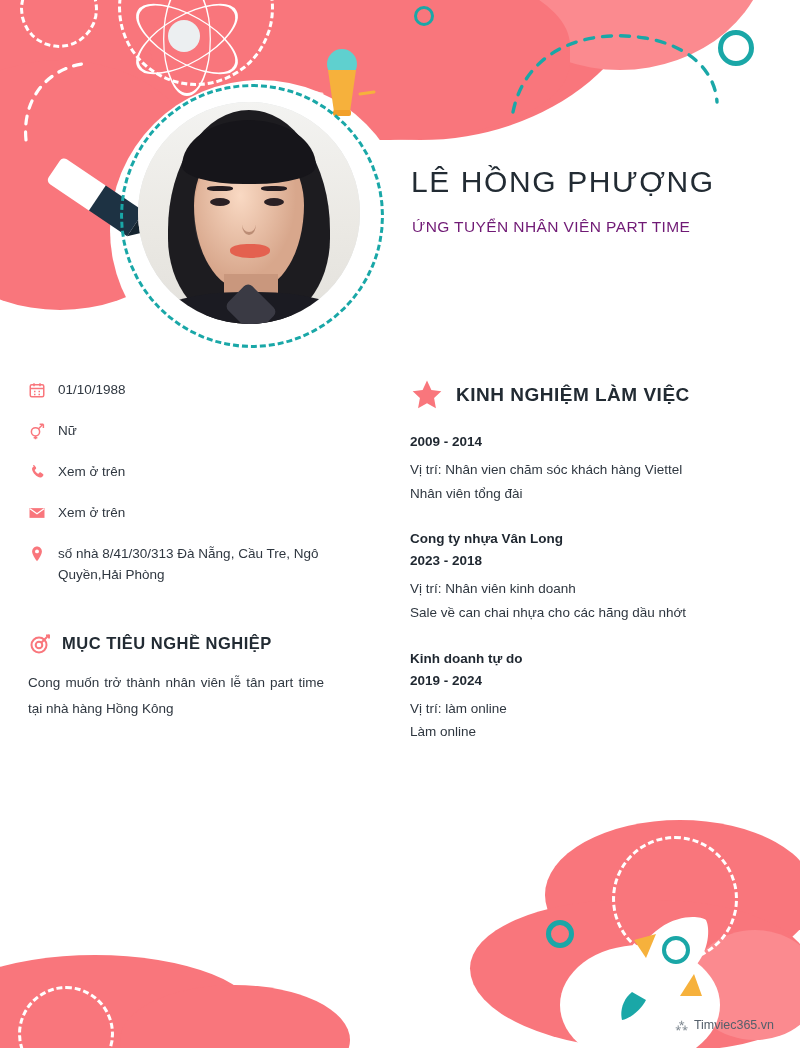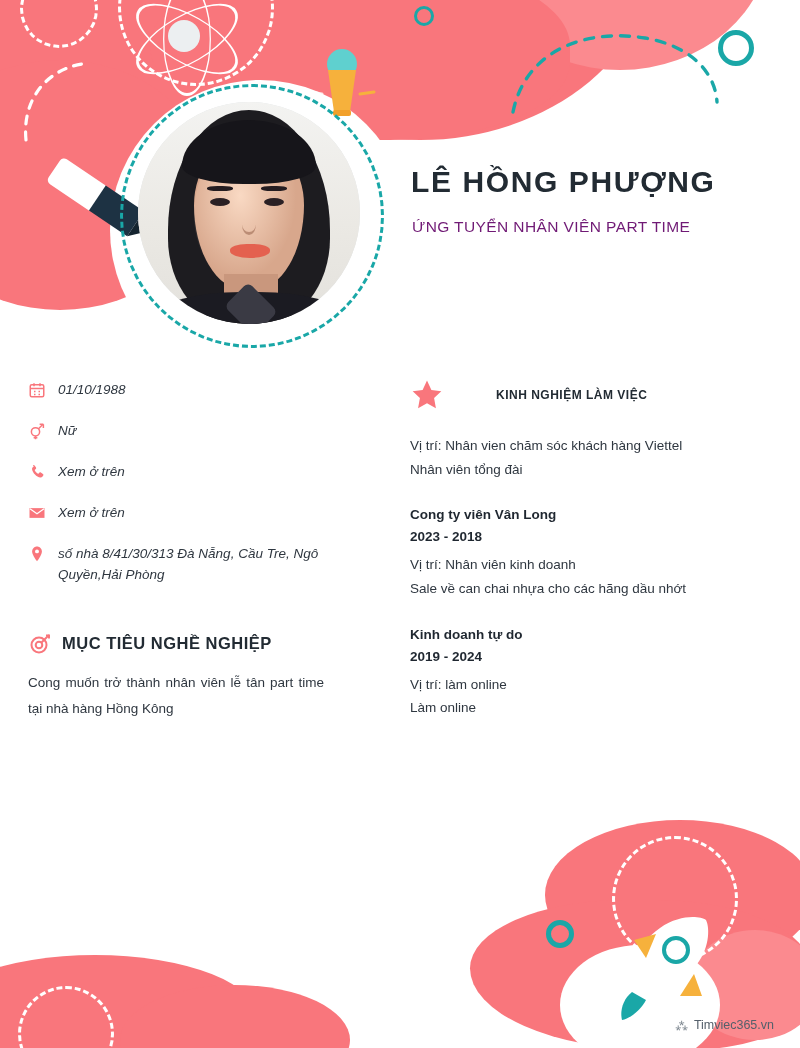--- a/index.html
+++ b/index.html
@@ -178,21 +178,21 @@
     background: #3a3a44;
     transform: rotate(45deg);
     border-radius: 6px;
   }
 
   
   .name {
     position: absolute;
     left: 411px; top: 165px;
     font-size: 30px;
-    font-weight: bold;
+    font-weight: normal;
     letter-spacing: 1.6px;
     color: #222b33;
   }
   .subtitle {
     position: absolute;
     left: 412px; top: 218px;
     font-size: 15.5px;
     letter-spacing: 0.4px;
     color: #701a75;
   }
@@ -212,21 +212,20 @@
     width: 30px;
     flex: 0 0 30px;
     display: flex;
     justify-content: flex-start;
     padding-top: 1px;
   }
   .info-text {
     font-size: 13.5px;
     line-height: 1.55;
     color: #2f3740;
-    font-style: italic;
   }
 
   .section-head {
     display: flex;
     align-items: center;
     margin: 46px 0 14px 0;
   }
   .section-head .sh-icon {
     width: 34px; flex: 0 0 34px;
     display: flex; align-items: center;
@@ -246,21 +245,21 @@
   }
 
   
   .right-col {
     position: absolute;
     left: 410px; top: 378px;
     width: 340px;
   }
   .right-col .section-head { margin: 0 0 22px 0; }
   .right-col .sh-icon { width: 46px; flex: 0 0 46px; }
-  .right-col .sh-title { font-size: 12px; margin-left: 40px; }
+  .right-col .sh-title { font-size: 19px; }
 
   .job { margin-bottom: 26px; }
   .job-company {
     font-size: 13.5px;
     font-weight: bold;
     color: #1f2730;
     margin-bottom: 7px;
   }
   .job-period {
     font-size: 13.5px;
@@ -468,26 +467,27 @@
     <div class="section-head">
       <span class="sh-icon">
         <svg width="34" height="34" viewBox="0 0 24 24" fill="#f9767c">
           <path d="M12 1.8l3.1 6.6 7 .9-5.1 4.9 1.3 7.1L12 17.9 5.7 21.3 7 14.2 1.9 9.3l7-.9z"></path>
         </svg>
       </span>
       <span class="sh-title">KINH NGHIỆM LÀM VIỆC</span>
     </div>
 
     <div class="job">
+      <div class="job-period">2009 - 2014</div>
       <div class="job-line">Vị trí: Nhân vien chăm sóc khách hàng Viettel</div>
       <div class="job-line">Nhân viên tổng đài</div>
     </div>
 
     <div class="job">
-      <div class="job-company">Cong ty viên Vân Long</div>
+      <div class="job-company">Cong ty nhựa Vân Long</div>
       <div class="job-period">2023 - 2018</div>
       <div class="job-line">Vị trí: Nhân viên kinh doanh</div>
       <div class="job-line">Sale về can chai nhựa cho các hãng dầu nhớt</div>
     </div>
 
     <div class="job">
       <div class="job-company">Kinh doanh tự do</div>
       <div class="job-period">2019 - 2024</div>
       <div class="job-line">Vị trí: làm online</div>
       <div class="job-line">Làm online</div>

